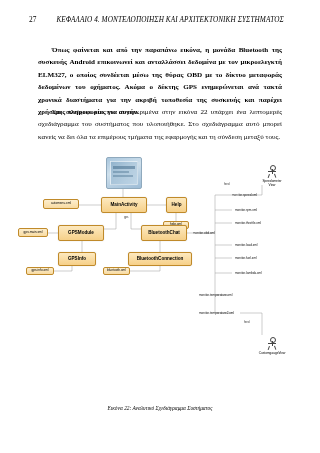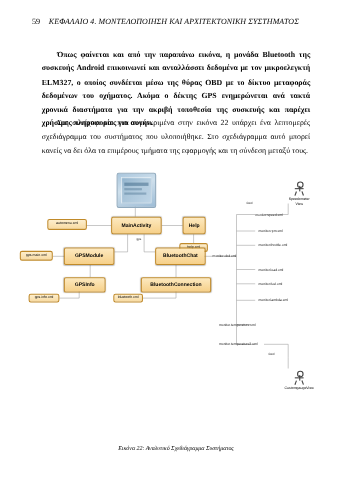--- a/index.html
+++ b/index.html
@@ -29,21 +29,21 @@
     width: 320px;
     display: flex;
     align-items: baseline;
   }
   .page-number {
     margin-left: 29px;
     font-size: 7.4px;
     font-family: "Liberation Serif", serif;
   }
   .header-title {
-    margin-left: 8px;
+    margin-left: 20px;
     font-size: 7.2px;
     font-style: italic;
     letter-spacing: 0.1px;
     text-align: right;
   }
   
   .body-text {
     position: absolute;
     left: 38px;
     width: 244px;
@@ -209,21 +209,21 @@
     font-style: italic;
     font-family: "Liberation Serif", serif;
   }
 </style>
 </head>
 <body>
 
 <div class="page">
 
   <div class="header">
-    <span class="page-number">59</span>
+    <span class="page-number">27</span>
     <span class="header-title">ΚΕΦΑΛΑΙΟ 4. ΜΟΝΤΕΛΟΠΟΙΗΣΗ ΚΑΙ ΑΡΧΙΤΕΚΤΟΝΙΚΗ ΣΥΣΤΗΜΑΤΟΣ</span>
   </div>
 
   <div class="body-text p1">
     <span class="indent"></span><span>Όπως φαίνεται και από την παραπάνω εικόνα, η μονάδα Bluetooth της συσκευής Android επικοινωνεί και ανταλλάσσει δεδομένα με τον μικροελεγκτή ELM327, ο οποίος συνδέεται μέσω της θύρας OBD με το δίκτυο μεταφοράς δεδομένων του οχήματος. Ακόμα ο δέκτης GPS ενημερώνεται ανά τακτά χρονικά διαστήματα για την ακριβή τοποθεσία της συσκευής και παρέχει χρήσιμες πληροφορίες για αυτήν.</span>
   </div>
 
   <div class="body-text p2">
     <span class="indent"></span><span>Στη συνέχεια και πιο συγκεκριμένα στην εικόνα 22 υπάρχει ένα λεπτομερές σχεδιάγραμμα του συστήματος που υλοποιήθηκε. Στο σχεδιάγραμμα αυτό μπορεί κανείς να δει όλα τα επιμέρους τμήματα της εφαρμογής και τη σύνδεση μεταξύ τους.</span>
   </div>

